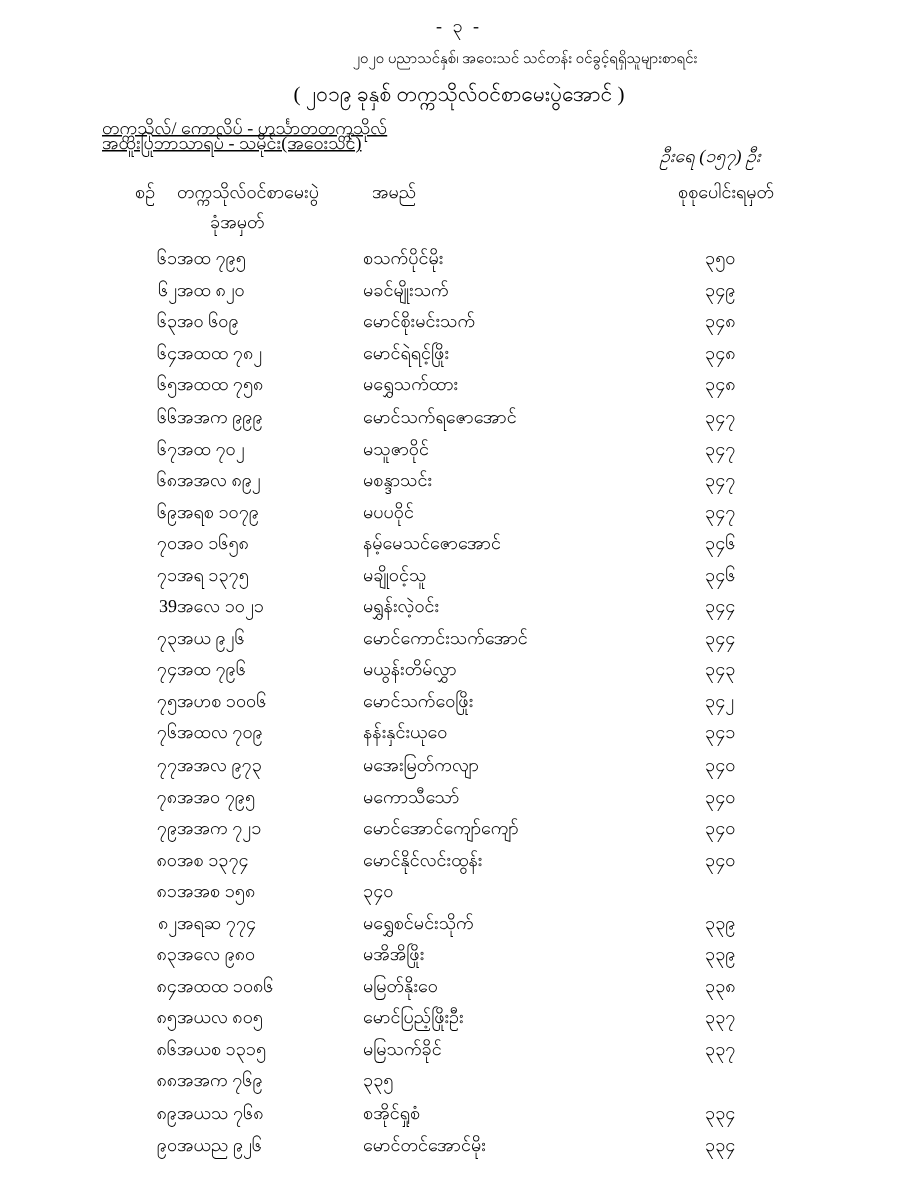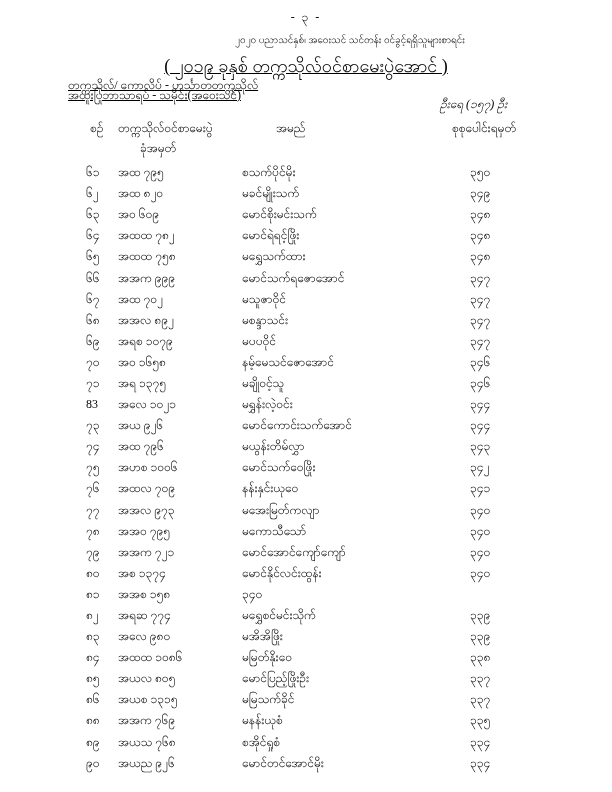--- a/index.html
+++ b/index.html
@@ -6,37 +6,37 @@
   .page{
     position:relative;width:612px;height:792px;margin:0 auto;
     background:#ffffff;color:#000;
     font-family:"Liberation Serif","DejaVu Serif",serif;
     font-size:12px;line-height:1.25;overflow:hidden;
   }
   .center{position:absolute;left:0;width:612px;text-align:center;}
   .abs{position:absolute;white-space:nowrap;}
   .pagenum{top:10px;letter-spacing:2px;}
   .title1{top:34px;font-size:10px;margin-left:44px;}
-  .title2{top:55px;font-size:18px;text-decoration:underline;}
+  .title2{top:55px;font-size:14px;}
   .info{left:68px;text-decoration:underline;}
   .uni{top:78px;}
   .major{top:88px;}
   .count{top:97px;left:440px;font-style:italic;}
   .colhead-sn{top:121px;left:90px;}
   .colhead-exam{top:121px;left:118px;text-align:right;}
-  .colhead-name{top:121px;left:276px;}
+  .colhead-name{top:121px;left:248px;}
   .colhead-total{top:121px;left:452px;}
   .colhead-roll{top:141px;left:140px;}
   #rows{position:absolute;top:162px;left:86px;width:470px;}
   .row{
     display:grid;grid-template-columns:32px 124px 228px 80px;
     height:21.1px;align-items:center;
   }
   .cell{white-space:nowrap;overflow:visible;}
-  .cell.sn{text-align:left;}
+  .cell.sn{text-align:right;}
 </style>
 </head>
 <body>
 
 <div class="page">
 
   <div class="center abs pagenum">- ၃ -</div>
 
   <div class="center abs title1">၂၀၂၀ ပညာသင်နှစ်၊ အဝေးသင် သင်တန်း ဝင်ခွင့်ရရှိသူများစာရင်း</div>
 
@@ -119,21 +119,21 @@
         <span class="cell name">နမ့်မေသင်ဇောအောင်</span>
         <span class="cell total">၃၄၆</span>
       </div>
       <div class="row">
         <span class="cell sn">၇၁</span>
         <span class="cell roll">အရ ၁၃၇၅</span>
         <span class="cell name">မချိုဝင့်သူ</span>
         <span class="cell total">၃၄၆</span>
       </div>
       <div class="row">
-        <span class="cell sn">83</span>
+        <span class="cell sn">39</span>
         <span class="cell roll">အလေ ၁၀၂၁</span>
         <span class="cell name">မရွှန်းလဲ့ဝင်း</span>
         <span class="cell total">၃၄၄</span>
       </div>
       <div class="row">
         <span class="cell sn">၇၃</span>
         <span class="cell roll">အယ ၉၂၆</span>
         <span class="cell name">မောင်ကောင်းသက်အောင်</span>
         <span class="cell total">၃၄၄</span>
       </div>
@@ -210,21 +210,20 @@
       </div>
       <div class="row">
         <span class="cell sn">၈၆</span>
         <span class="cell roll">အယစ ၁၃၁၅</span>
         <span class="cell name">မမြသက်ခိုင်</span>
         <span class="cell total">၃၃၇</span>
       </div>
       <div class="row">
         <span class="cell sn">၈၈</span>
         <span class="cell roll">အအက ၇၆၉</span>
-        <span class="cell name">မနန်းယုစံ</span>
         <span class="cell total">၃၃၅</span>
       </div>
       <div class="row">
         <span class="cell sn">၈၉</span>
         <span class="cell roll">အယသ ၇၆၈</span>
         <span class="cell name">စအိုင်ရှုစံ</span>
         <span class="cell total">၃၃၄</span>
       </div>
       <div class="row">
         <span class="cell sn">၉၀</span>

